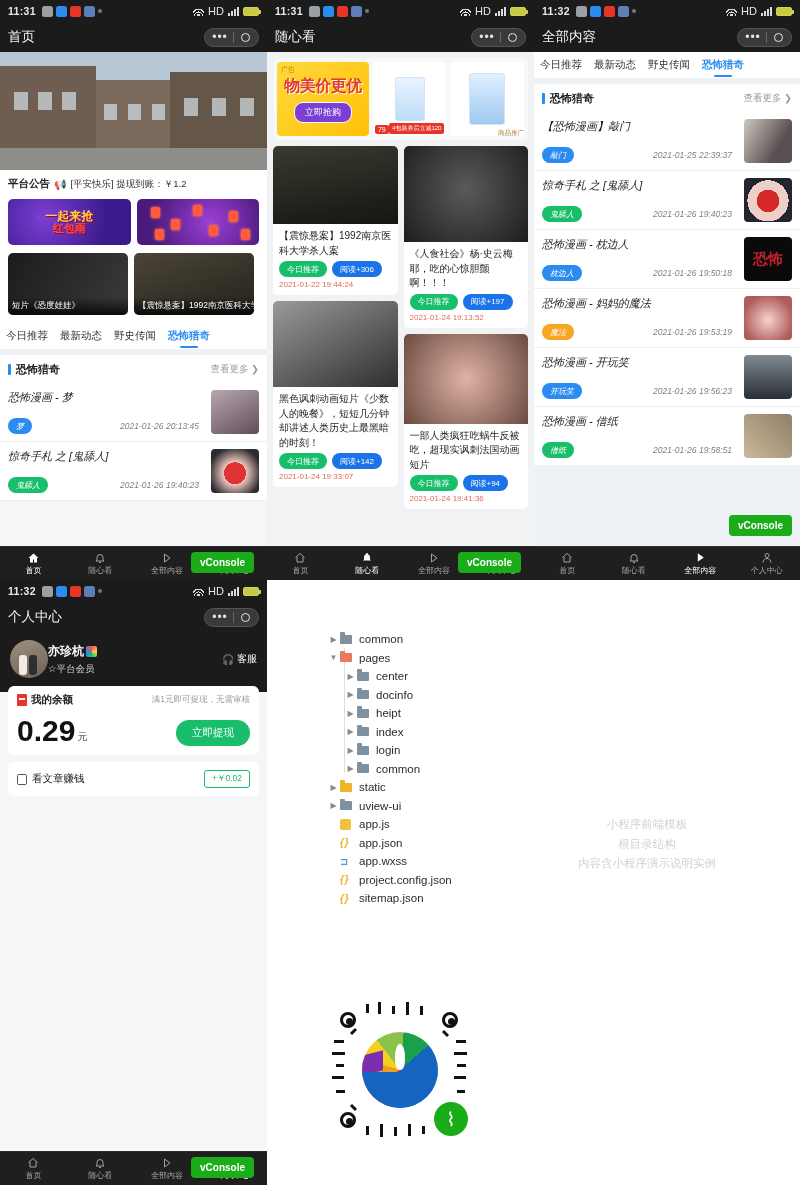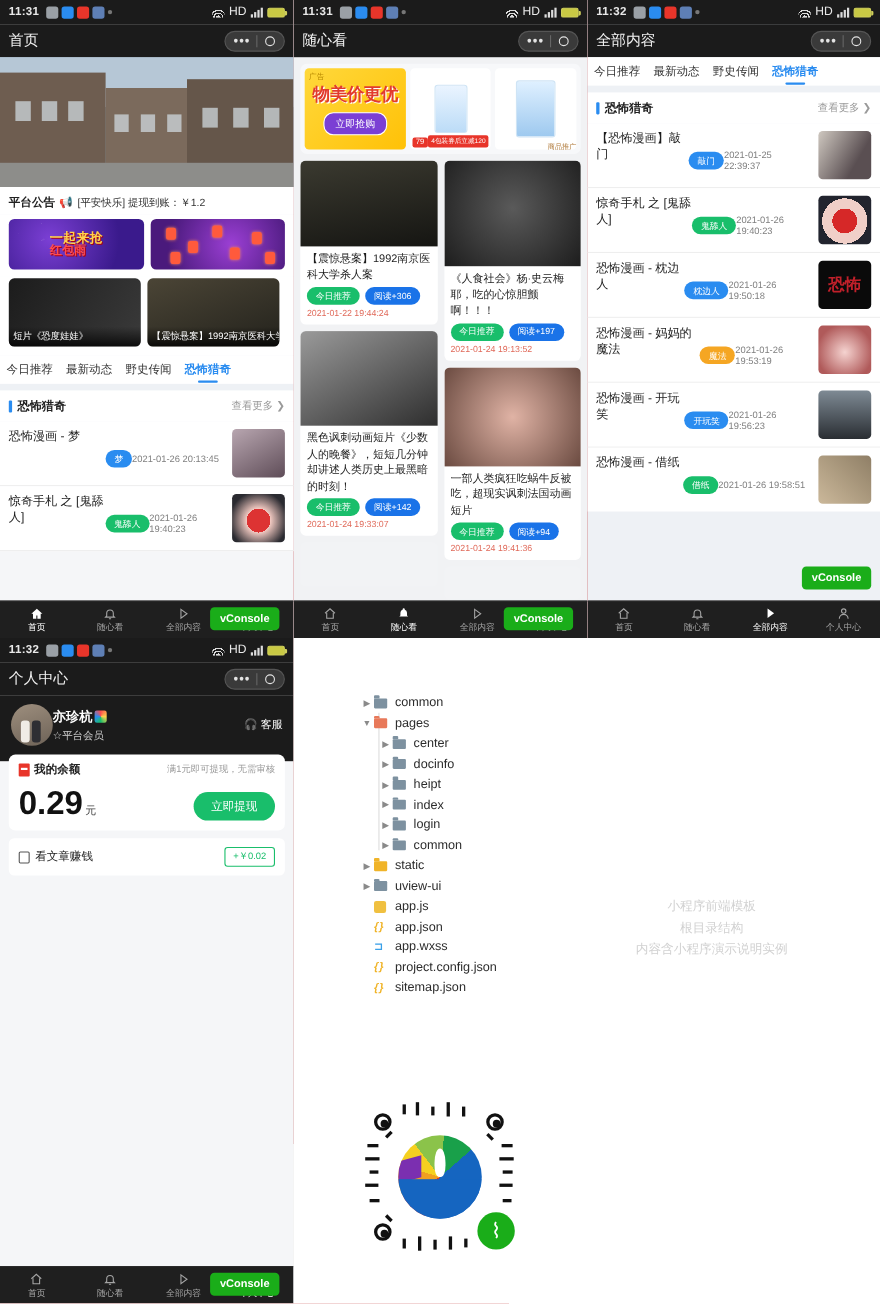--- a/index.html
+++ b/index.html
@@ -2,21 +2,21 @@
 <html><head>
 <meta charset="utf-8">
 <style>
   * { box-sizing: border-box; margin: 0; padding: 0; }
   html, body {
     width: 800px; height: 1185px;
     background: #fff;
     font-family: "Liberation Sans", "DejaVu Sans", sans-serif;
     overflow: hidden;
   }
-  .page { position: relative; width: 800px; height: 1040px; background:#b91c1c; }
+  .page { position: relative; width: 800px; height: 1040px; background:#e5e5e5; }
 
   
   .panel { position: absolute; overflow: hidden; background:#f5f6f8; }
 
   .statusbar {
     height: 22px; background:#1b1b1b; color:#e8e8e8;
     display:flex; align-items:center; padding:0 8px; font-size:10px;
   }
   .sb-time { font-weight:700; letter-spacing:.3px; margin-right:6px; font-size:10.5px;}
   .sb-ico { width:11px; height:11px; border-radius:2.5px; margin-right:3px; display:inline-block; }
@@ -57,21 +57,21 @@
   }
 
   
   .sec-head { display:flex; align-items:center; padding:7px 8px 6px; background:#fff; }
   .sec-head .bar { width:3px;height:11px;background:#2a8cf0;border-radius:1px;margin-right:5px;}
   .sec-head .t { font-size:11px; font-weight:700; color:#222;}
   .sec-head .more { margin-left:auto; font-size:9.5px; color:#9a9a9a; }
 
   
   .litem { display:flex; padding:7px 8px; background:#fff; border-bottom:1px solid #eee; }
-  .litem .lmain { flex:1; min-width:0; display:flex; flex-direction:row; justify-content:space-between; }
+  .litem .lmain { flex:1; min-width:0; display:flex; flex-direction:column; justify-content:space-between;font-style:italic; }
   .litem .ltitle { font-size:11px; color:#1d1d1d; line-height:1.35; }
   .litem .lbot { display:flex; align-items:center; margin-top:10px; }
   .tag { font-size:8px; color:#fff; border-radius:9px; padding:2.5px 8px; white-space:nowrap;text-align:center;}
   .litem .ltime { font-size:8.5px; color:#7f7f7f; margin-left:auto; margin-right:6px;}
   .thumb { width:48px;height:44px;border-radius:4px;margin-left:6px;flex-shrink:0;
            background-size:cover; background-position:center; }
 
   
   .tabbar { position:absolute; left:0; right:0; bottom:0; height:34px; background:#1f1f1f;
             display:flex; align-items:center; border-top:1px solid #2b2b2b;}
@@ -98,21 +98,21 @@
   .announce .horn { color:#2a8cf0; font-size:10px; }
   .announce .atxt { font-size:9.5px; color:#333; }
   .banners { display:flex; gap:6px; padding:4px 8px 6px; background:#fff;}
   .bnr { flex:1; height:46px; border-radius:5px; position:relative; overflow:hidden;
          display:flex; align-items:center; justify-content:center;}
   .bnr1 { background:radial-gradient(circle at 30% 40%, #7b3fd4, #3a1a8c 70%); }
   .bnr1 .star{position:absolute;left:6px;top:3px;width:40px;height:40px;
     background:conic-gradient(from 0deg,transparent 0 10%,#ffffff22 10% 12%,transparent 12% 100%);
     border:1.5px solid #ffffff55; transform:rotate(12deg);
     clip-path:polygon(50% 0,61% 35%,98% 35%,68% 57%,79% 91%,50% 70%,21% 91%,32% 57%,2% 35%,39% 35%);}
-  .bnr1 .t1{position:relative;color:#ffd34d;font-size:12px;font-weight:800;text-shadow:1px 1px 0 #a01;line-height:1.05;text-align:left;}
+  .bnr1 .t1{position:relative;color:#ffd34d;font-size:12px;font-weight:800;text-shadow:1px 1px 0 #a01;line-height:1.05;text-align:center;}
   .bnr1 .t1 em{display:block;font-style:normal;color:#ff4d4d;font-size:11px;}
   .bnr2 { background:radial-gradient(circle at 60% 50%, #9b3fd4, #4a1a7c 75%); }
   .bnr2 .lan{position:absolute;width:9px;height:11px;background:#ff5a3c;border-radius:2px;box-shadow:0 0 3px #ff8a5c;}
   .hscroll { display:flex; gap:6px; padding:2px 0 8px 8px; background:#fff; }
   .hcard { width:120px;height:62px;border-radius:5px;position:relative;overflow:hidden;flex-shrink:0;
            background:#2b2b2b;}
   .hcard .cap{position:absolute;left:0;right:0;bottom:0;color:#fff;font-size:8.5px;padding:3px 4px;
               background:linear-gradient(transparent,#000000cc); white-space:nowrap; overflow:hidden;}
 
   

